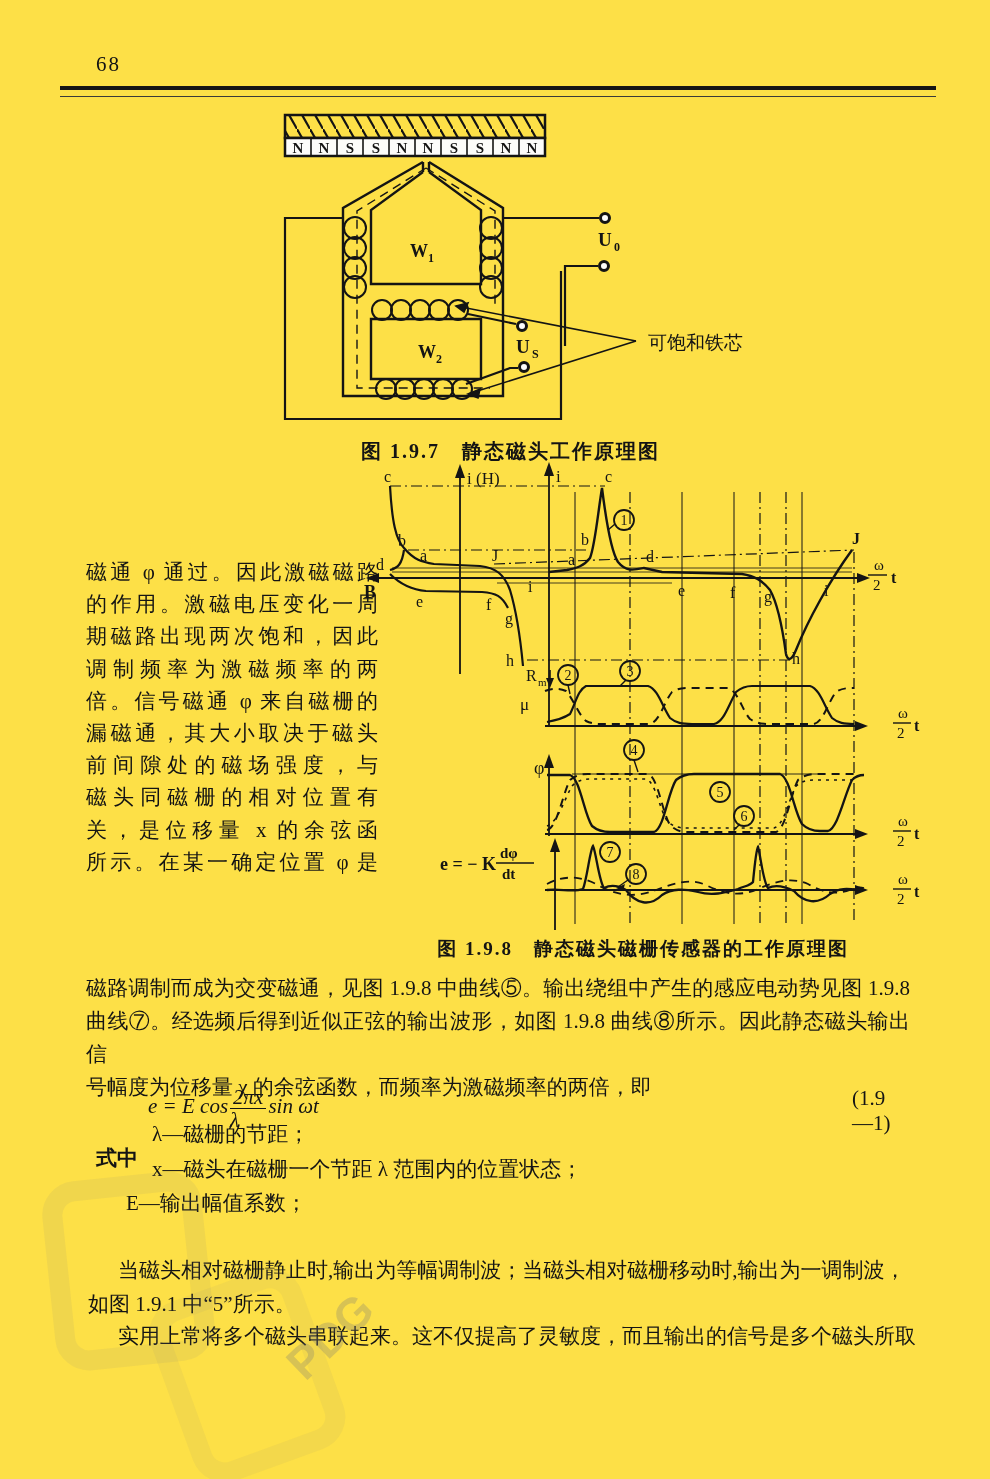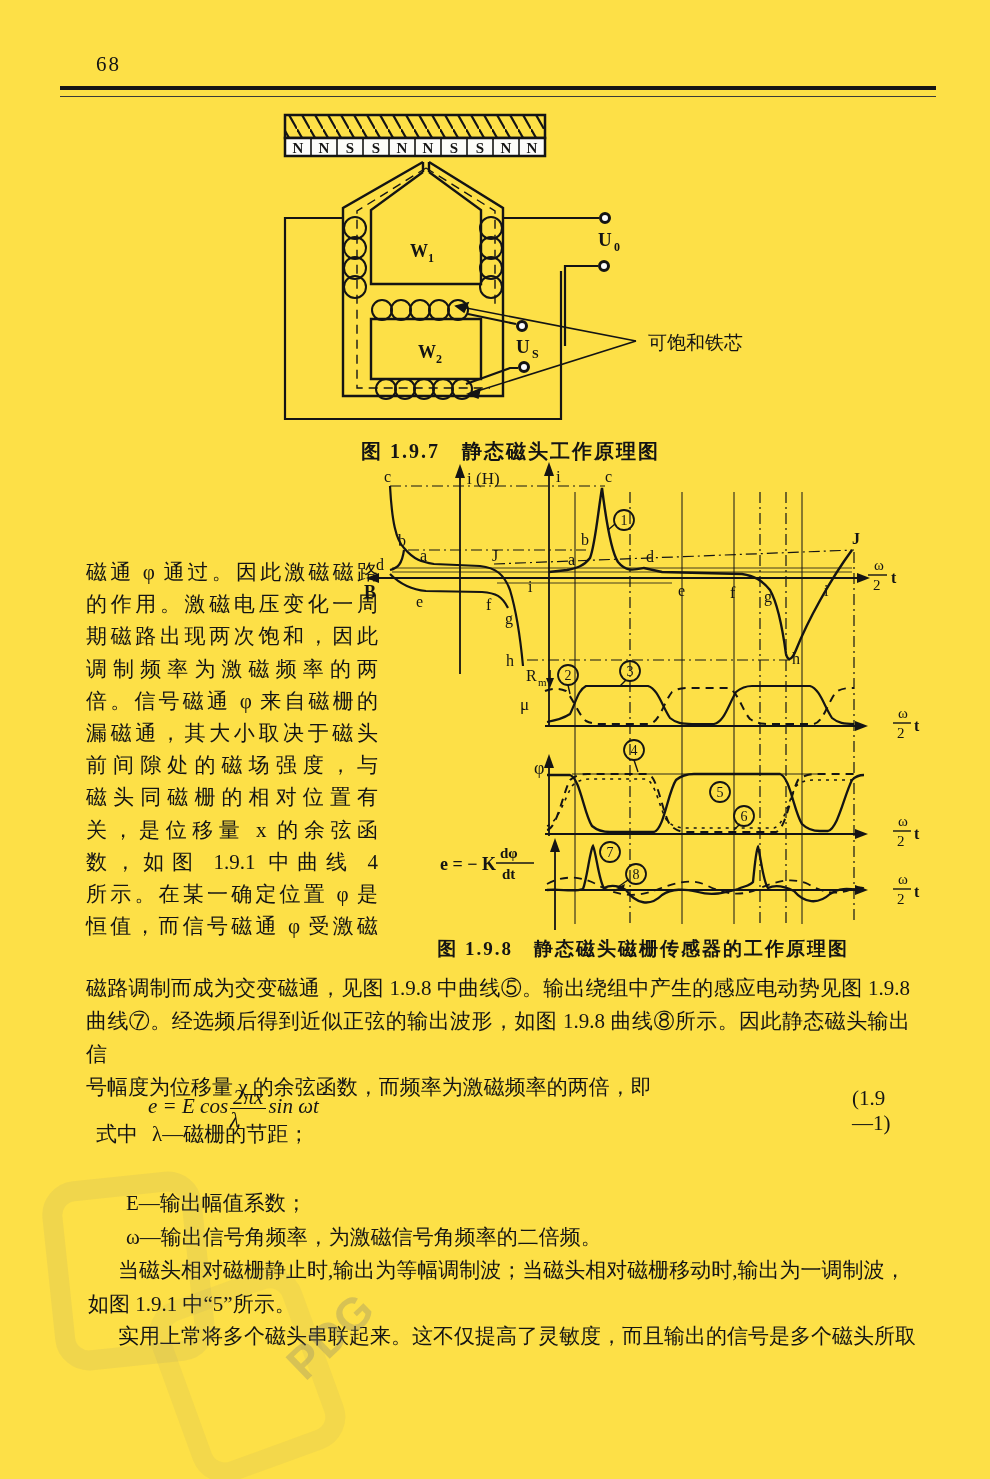--- a/index.html
+++ b/index.html
@@ -336,42 +336,40 @@
   <div class="leftcol">
     <div class="jline">磁通 φ 通过。因此激磁磁路</div>
     <div class="jline">的作用。激磁电压变化一周</div>
     <div class="jline">期磁路出现两次饱和，因此</div>
     <div class="jline">调制频率为激磁频率的两</div>
     <div class="jline">倍。信号磁通 φ 来自磁栅的</div>
     <div class="jline">漏磁通，其大小取决于磁头</div>
     <div class="jline">前间隙处的磁场强度，与</div>
     <div class="jline">磁头同磁栅的相对位置有</div>
     <div class="jline">关，是位移量 x 的余弦函</div>
-    <div class="jline">数，如图 1.9.1 中曲线 4</div>
     <div class="jline">所示。在某一确定位置 φ 是</div>
-    <div class="jline">恒值，而信号磁通 φ 受激磁</div>
   </div>
 
   <div class="fullblock">
     <div class="jline">磁路调制而成为交变磁通，见图 1.9.8 中曲线⑤。输出绕组中产生的感应电动势见图 1.9.8</div>
     <div class="jline">曲线⑦。经选频后得到近似正弦的输出波形，如图 1.9.8 曲线⑧所示。因此静态磁头输出信</div>
     <div class="lline">号幅度为位移量 χ 的余弦函数，而频率为激磁频率的两倍，即</div>
   </div>
 
   <div class="eqrow">
     <span class="eqlhs">
       <span>e = E cos</span><span class="frac"><span class="num">2πx</span><span class="den">λ</span></span><span>sin ωt</span>
     </span>
     <span class="eqnum">(1.9—1)</span>
   </div>
 
-  <div class="defrow" style="left:96px;top:1120px;">式中</div>
+  <div class="defrow" style="left:96px;top:1144px;font-weight:bold;">式中</div>
   <div class="defrow" style="left:152px;top:1120px;">λ—磁栅的节距；</div>
+  <div class="defrow" style="left:152px;top:1155px;">x—磁头在磁栅一个节距 λ 范围内的位置状态；</div>
   <div class="defrow" style="left:126px;top:1189px;">E—输出幅值系数；</div>
-  <div class="defrow" style="left:126px;top:1223px;">ω—输出信号角频率，为激磁信号角频率的二倍频。</div>
 
   <div class="para" style="left:118px;top:1256px;font-family:Liberation Serif, serif;">当磁头相对磁栅静止时,输出为等幅调制波；当磁头相对磁栅移动时,输出为一调制波，</div>
   <div class="para" style="left:88px;top:1290px;">如图 1.9.1 中“5”所示。</div>
   <div class="para" style="left:118px;top:1322px;">实用上常将多个磁头串联起来。这不仅提高了灵敏度，而且输出的信号是多个磁头所取</div>
 
   <div class="watermark">
     <div class="wm-blob wm1"></div>
     <div class="wm-blob wm2"></div>
     <span class="wm-text">PDG</span>
   </div>

